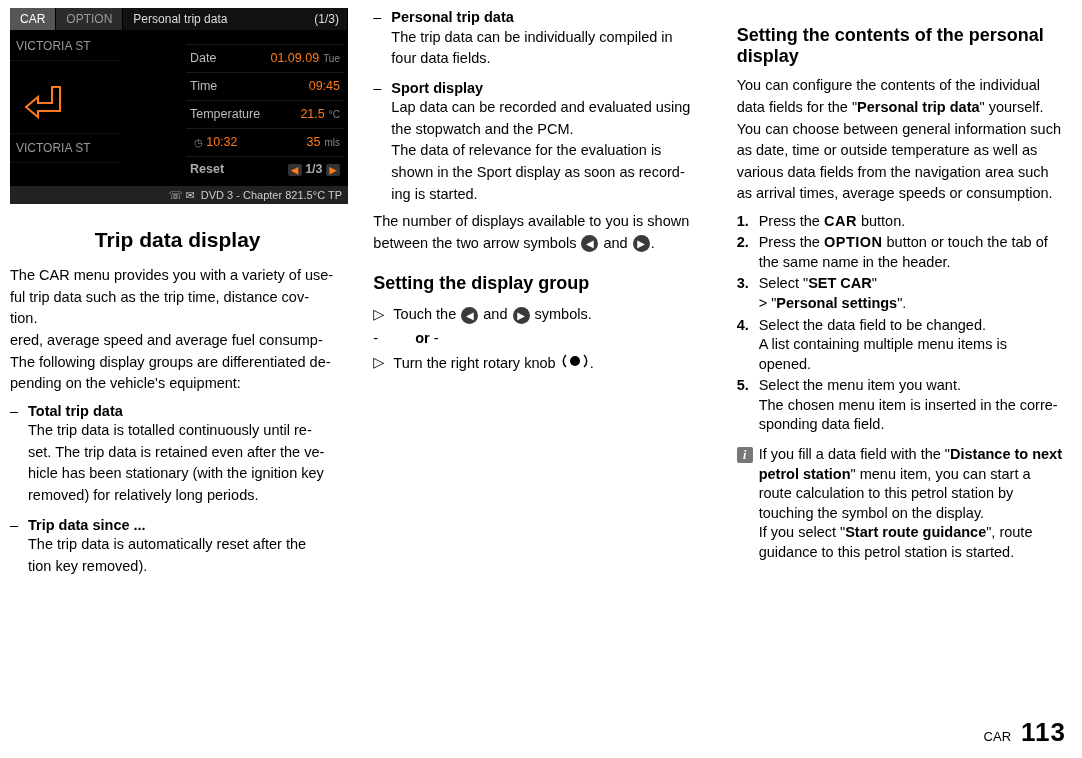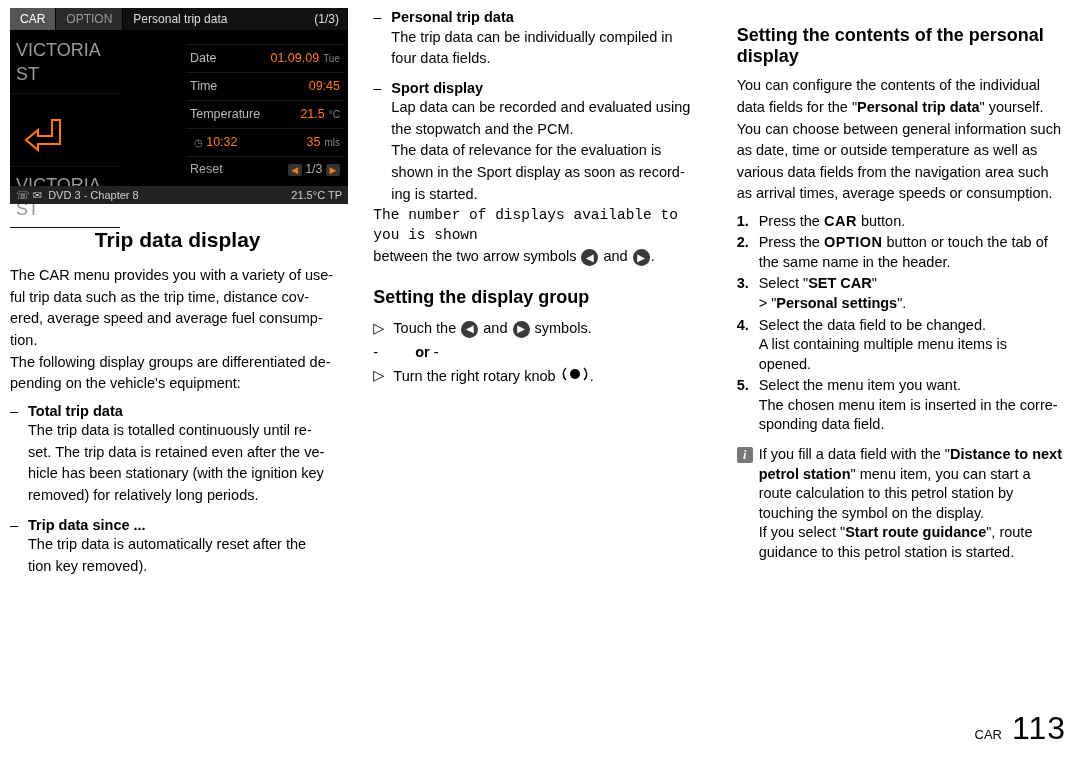--- a/index.html
+++ b/index.html
@@ -40,40 +40,40 @@
     padding: 3px 10px 3px 10px;
     background: #222;
     color: #eee;
     border-right: 1px solid #000;
   }
   .shot-tab.active { background: #555; color: #fff; }
   .shot-tab.mid { background: #2b2b2b; color: #999;}
   .shot-tab.title { background: #111; flex:1; color:#ddd; display:flex; justify-content:space-between; padding-right:8px;}
   .shot-side {
     position:absolute; left:0; top:24px; width:110px;
-    color:#999; font-size:18px;
+    color:#999; font-size:12px;
   }
   .shot-side .stop { padding:6px 6px; border-bottom:1px solid #111;}
   .shot-arrow {
     width: 48px; height:48px; margin:18px 10px 6px 12px; position:relative;
   }
   .shot-arrow svg { width:100%; height:100%; }
   .shot-grid {
     position:absolute; left:176px; top:36px; right:4px;
     font-size:12.5px;
   }
   .shot-row { display:flex; justify-content:space-between; padding:5px 4px; border-top:1px solid #1a1a1a;}
   .shot-row .lab {color:#bbb;}
   .shot-row .val {color:#ff7a1a;}
   .shot-row .sub {color:#888; font-size:10px; margin-left:4px;}
-  .shot-reset { display:flex; justify-content:space-between; align-items:center; padding:4px 4px; border-top:1px solid #1a1a1a;}
+  .shot-reset { display:flex; justify-content:space-between; align-items:center; padding:4px 4px; border-top:1px solid #1a1a1a;font-weight:bold;}
   .shot-botbar {
     position:absolute; left:0; right:0; bottom:0; height:18px;
     background:#222; color:#ccc; font-size:11px;
-    display:flex; justify-content:space-between; align-items:center;
+    display:flex; justify-content:flex-end; align-items:center;
     padding:0 6px;
   }
   .tri-btn {
     display:inline-flex; align-items:center; justify-content:center;
     width:14px; height:12px; background:#333; border-radius:2px;
     color:#ff7a1a; font-size:9px;
   }
   h2.trip {
     font-family: Arial, Helvetica, sans-serif;
     font-weight: 700;
@@ -112,21 +112,21 @@
     display:inline-flex; width:16px; height:16px; background:#777; color:#fff;
     align-items:center; justify-content:center; font-family:Georgia,serif;
     font-style:italic; font-weight:700; font-size:12px; border-radius:2px;
     flex:none; margin-top:2px;
   }
   .info-block { display:flex; gap:6px; margin-top:10px;}
   .footer {
     position:absolute; right:16px; bottom:8px;
     font-size:13px; color:#000; display:flex; align-items:baseline; gap:10px;
   }
-  .footer .pg { font-size:32px; font-weight:400; letter-spacing:1px;}
+  .footer .pg { font-size:26px; font-weight:700; letter-spacing:1px;}
   b, .bold { font-weight:700;margin-left:33px; }
   .semib { font-weight:600;}
 </style>
 </head>
 <body>
 
 <div class="cols">
 
   <div class="col">
     <div class="shot">
@@ -175,22 +175,22 @@
       </div>
       <div class="shot-botbar">
         <span><span>☏</span> <span>✉</span>&nbsp;&nbsp;<span>DVD 3 - Chapter 8</span></span>
         <span>21.5°C  TP</span>
       </div>
     </div>
 
     <h2 class="trip">Trip data display</h2>
     <p>The CAR menu provides you with a variety of use-</p>
     <p>ful trip data such as the trip time, distance cov-</p>
+    <p>tion.</p>
     <p>ered, average speed and average fuel consump-</p>
-    <p>tion.</p>
     <p>The following display groups are differentiated de-</p>
     <p>pending on the vehicle's equipment:</p>
 
     <div class="dash-item">
       <div class="d">–</div>
       <div class="b">
         <div class="t">Total trip data</div>
         <p>The trip data is totalled continuously until re-</p>
         <p>set. The trip data is retained even after the ve-</p>
         <p>hicle has been stationary (with the ignition key</p>
@@ -220,21 +220,21 @@
       <div class="d">–</div>
       <div class="b">
         <div class="t">Sport display</div>
         <p>Lap data can be recorded and evaluated using</p>
         <p>the stopwatch and the PCM.</p>
         <p>The data of relevance for the evaluation is</p>
         <p>shown in the Sport display as soon as record-</p>
         <p>ing is started.</p>
       </div>
     </div>
-    <p style="font-family:Liberation Mono, monospace;">The number of displays available to you is shown</p>
+    <p style="margin-top:6px;">The number of displays available to you is shown</p>
     <p>
       <span>between the two arrow symbols </span><span class="circ">◀</span><span> and </span><span class="circ">▶</span><span>.</span>
     </p>
 
     <h2 class="sub">Setting the display group</h2>
 
     <div class="tri-step">
       <div class="m">▷</div>
       <div>
         <span>Touch the </span><span class="circ">◀</span><span> and </span><span class="circ">▶</span><span> symbols.</span>

